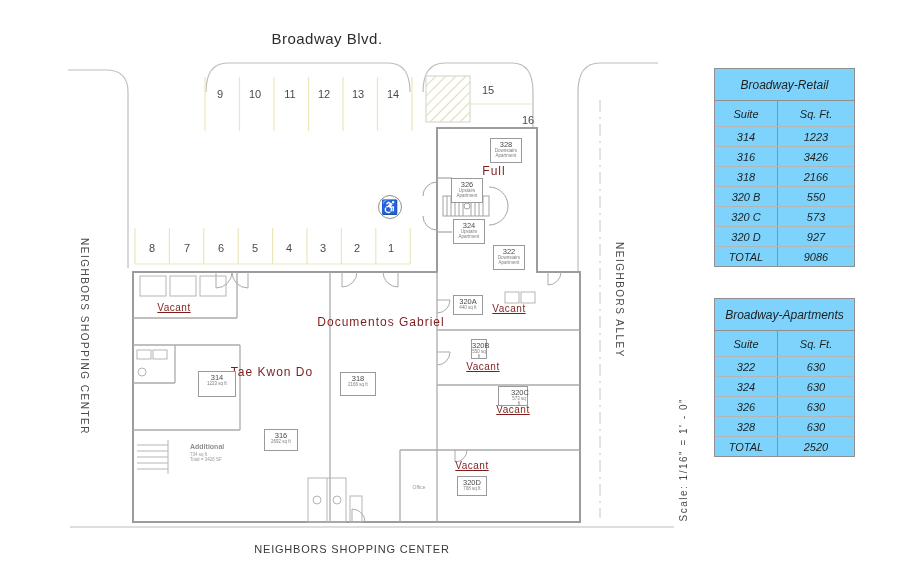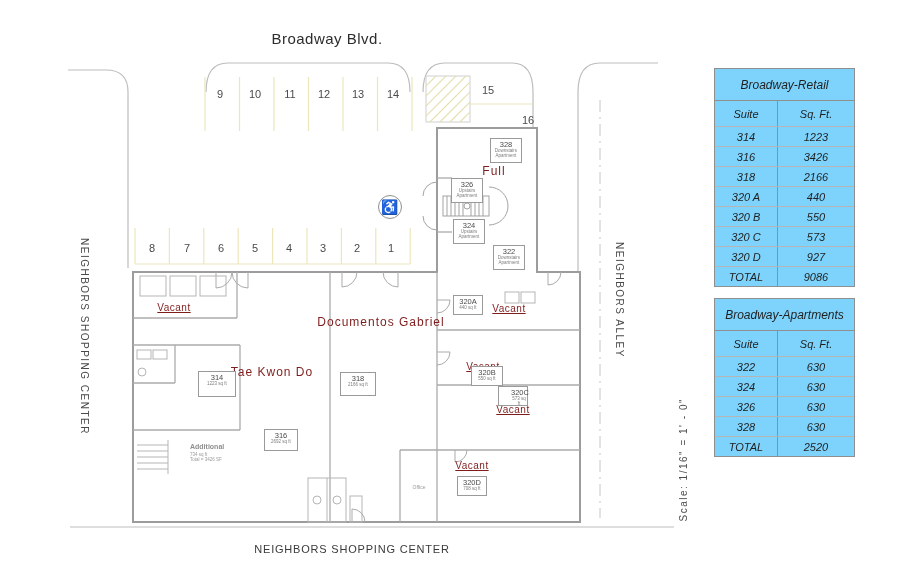--- a/index.html
+++ b/index.html
@@ -235,21 +235,21 @@
     <span class="sub">2692 sq ft</span>
   </div>
   <div class="suitebox" style="left:340px; top:372px; width:36px; height:24px;">
     <span class="num">318</span>
     <span class="sub">2166 sq ft</span>
   </div>
   <div class="suitebox" style="left:453px; top:295px; width:30px; height:20px;">
     <span class="num">320A</span>
     <span class="sub">440 sq ft</span>
   </div>
-  <div class="suitebox" style="left:471px; top:339px; width:32px; height:20px;margin-top:27px;">
+  <div class="suitebox" style="left:471px; top:339px; width:16px; height:20px;">
     <span class="num">320B</span>
     <span class="sub">550 sq ft</span>
   </div>
   <div class="suitebox" style="left:498px; top:386px; width:30px; height:20px;padding-left:12px;">
     <span class="num">320C</span>
     <span class="sub">573 sq ft</span>
   </div>
   <div class="suitebox" style="left:457px; top:476px; width:30px; height:20px;">
     <span class="num">320D</span>
     <span class="sub">708 sq ft</span>
@@ -283,24 +283,20 @@
     </div>
     <div class="tbl-row">
       <div class="c1">316</div>
       <div class="c2">3426</div>
     </div>
     <div class="tbl-row">
       <div class="c1">318</div>
       <div class="c2">2166</div>
     </div>
     <div class="tbl-row">
-      <div class="c1">320 A</div>
-      <div class="c2">440</div>
-    </div>
-    <div class="tbl-row">
       <div class="c1">320 B</div>
       <div class="c2">550</div>
     </div>
     <div class="tbl-row">
       <div class="c1">320 C</div>
       <div class="c2">573</div>
     </div>
     <div class="tbl-row">
       <div class="c1">320 D</div>
       <div class="c2">927</div>

